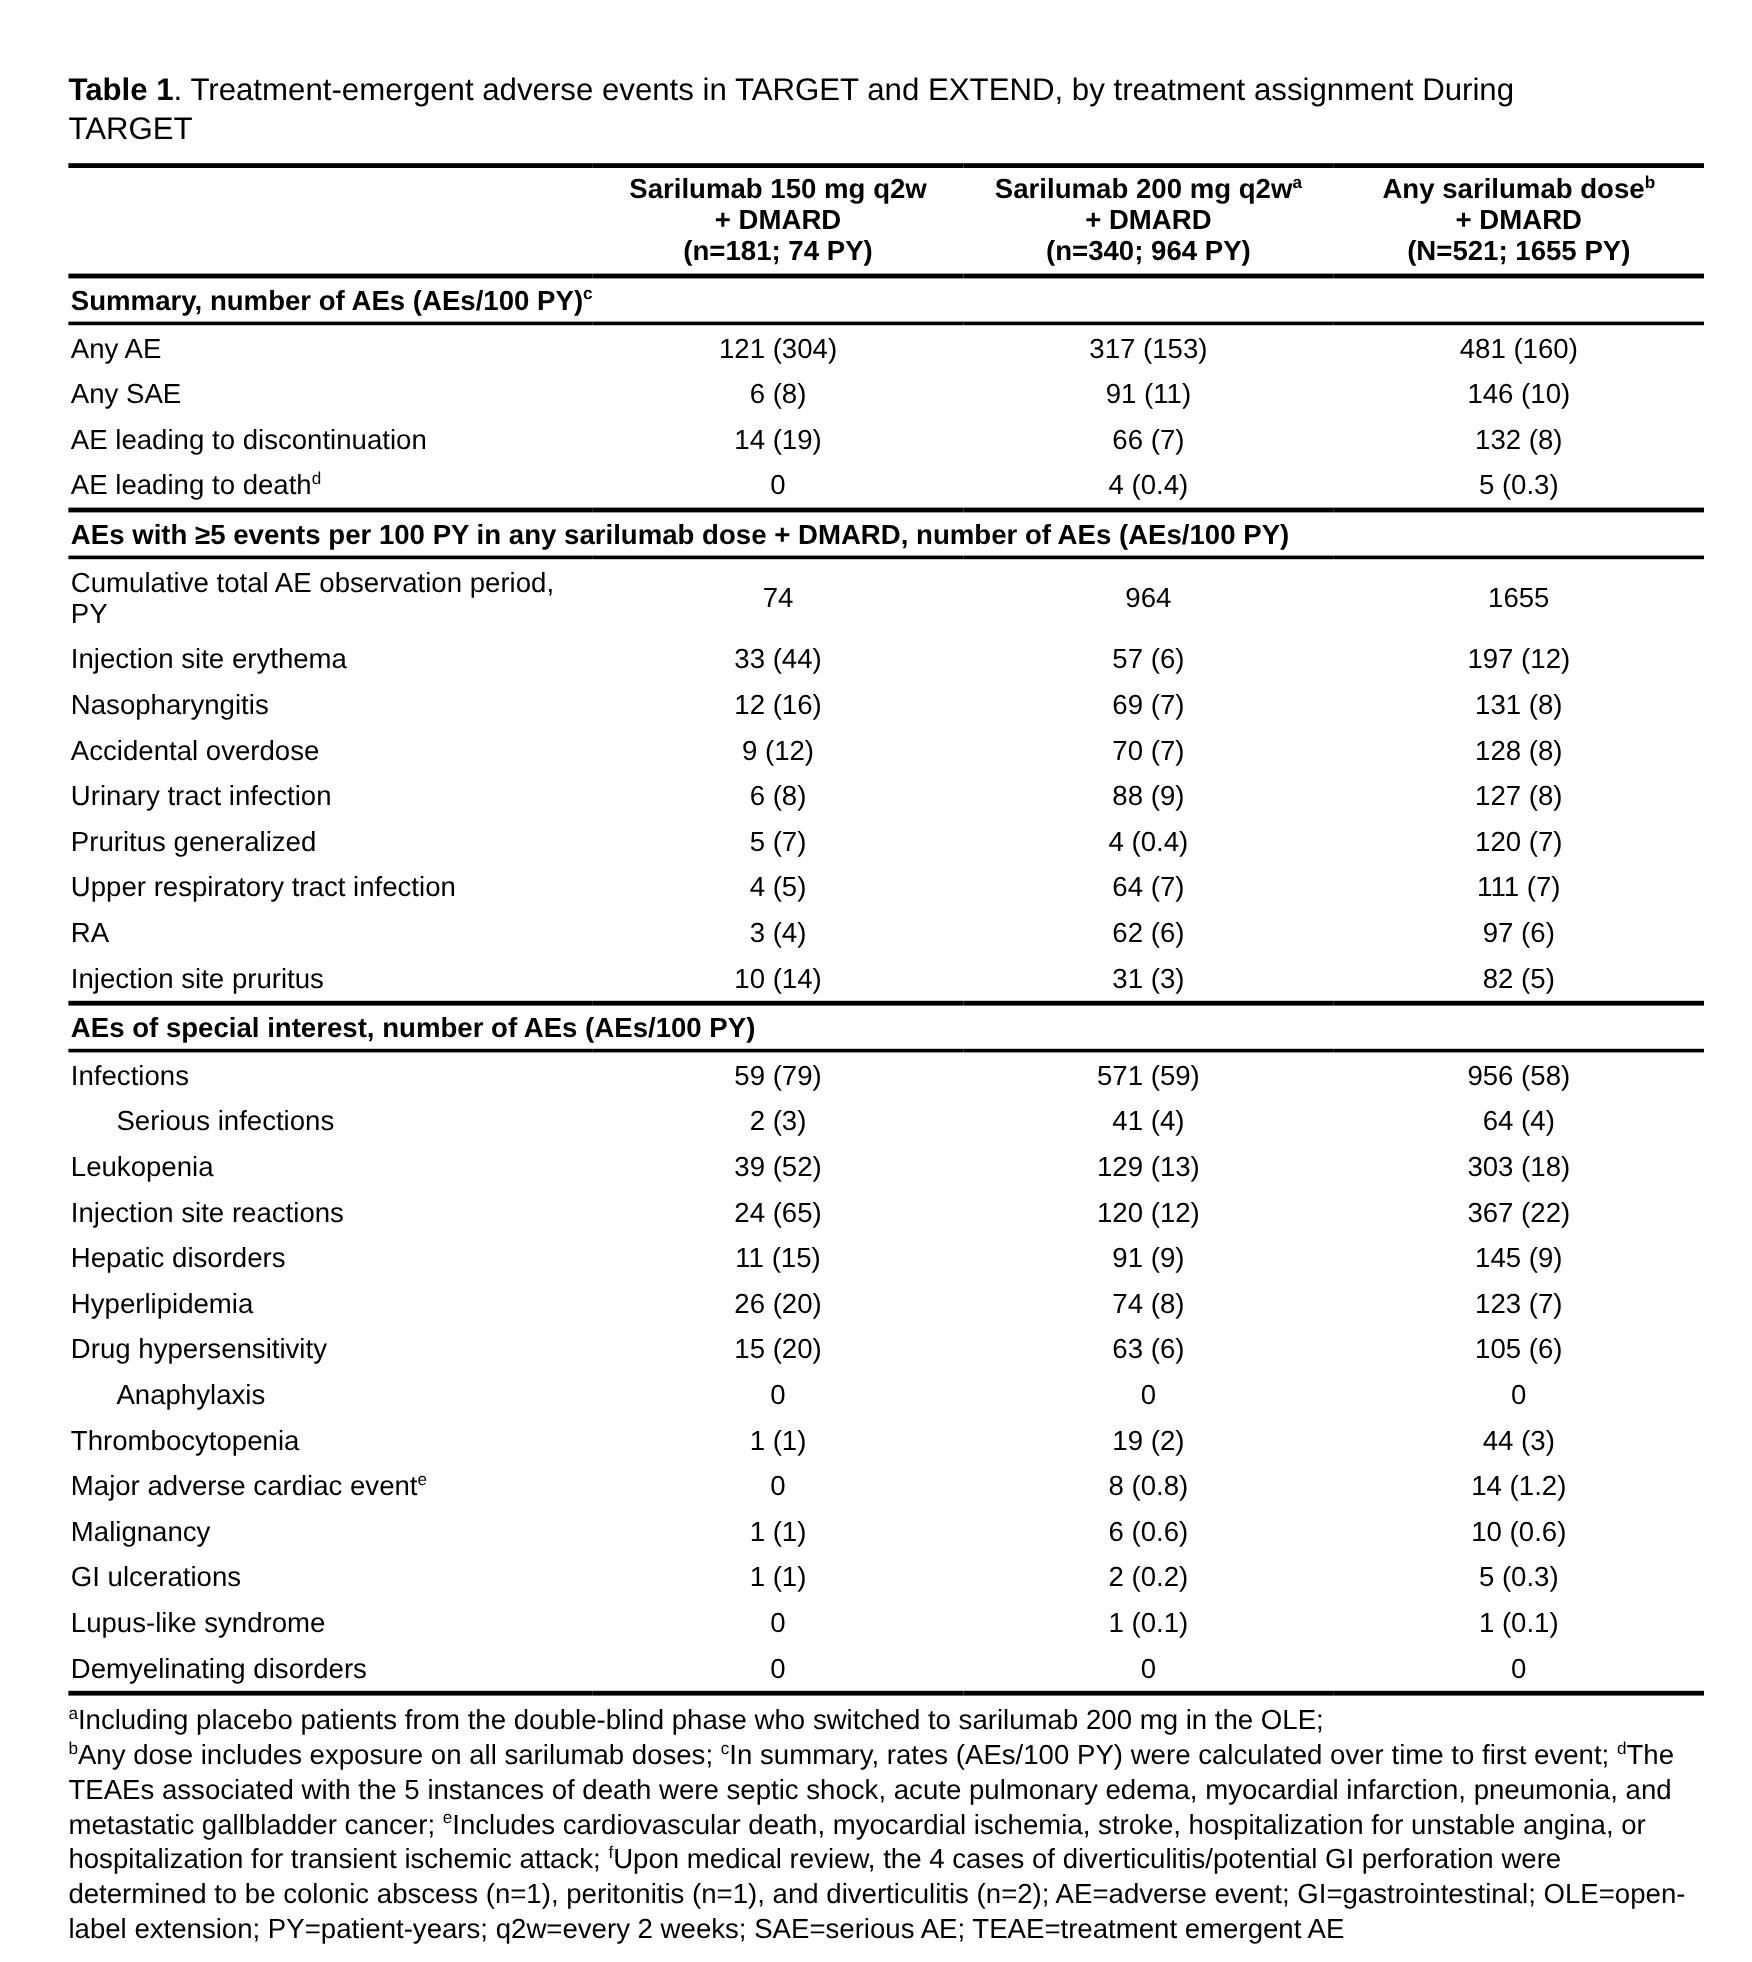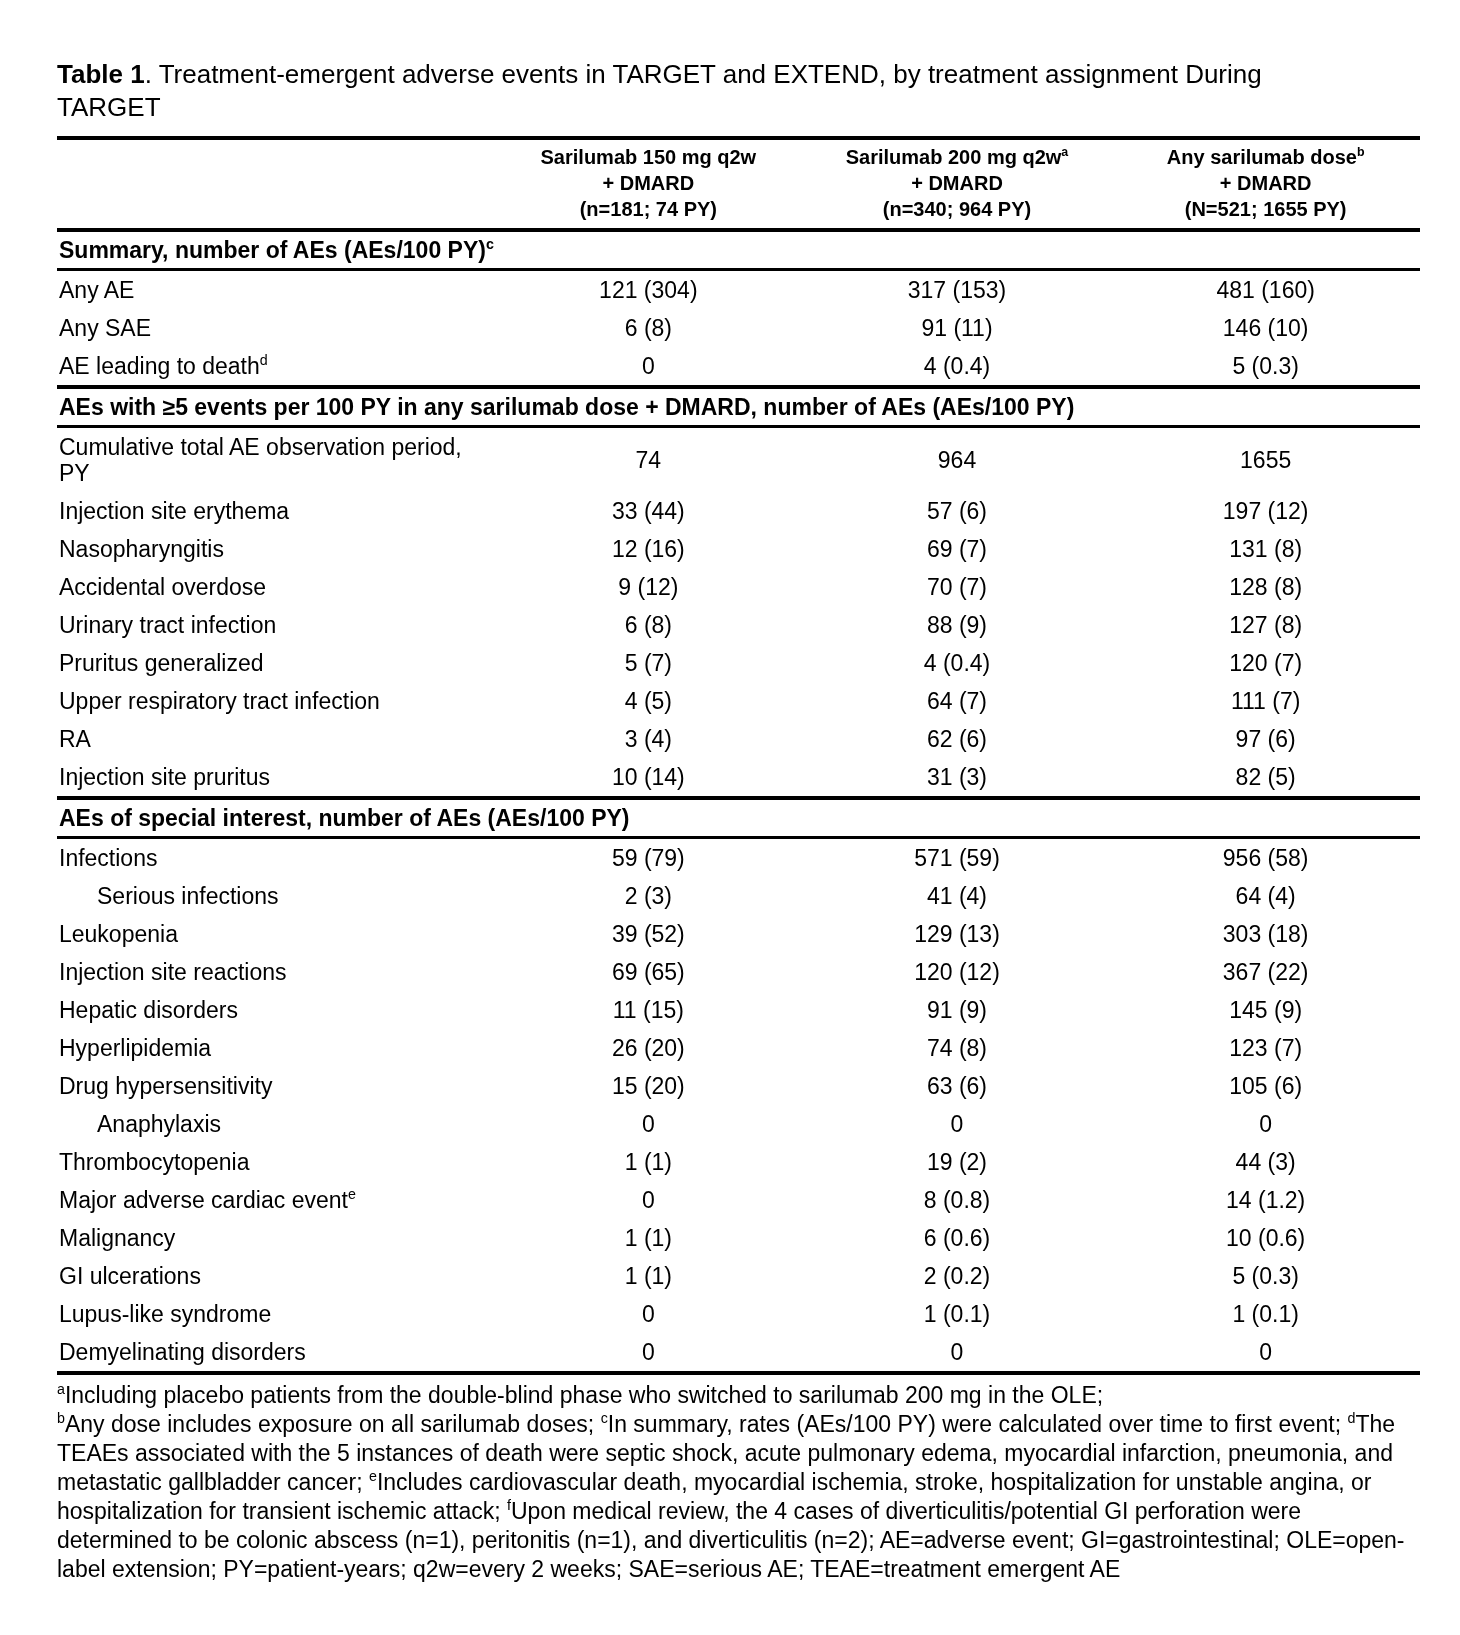--- a/index.html
+++ b/index.html
@@ -28,21 +28,21 @@
   table.aetable {
     border-collapse: collapse;
     width: 1363px;
     border-top: 4px solid #000;
     border-bottom: 4px solid #000;
     table-layout: fixed;
   }
   col.c-stub { width: 32%; }
   col.c-val  { width: 22.6%; }
   thead th {
-    font-size: 20px;
+    font-size: 23px;
     font-weight: bold;
     text-align: center;
     vertical-align: top;
     padding: 4px 2px 6px 2px;
     line-height: 26px;
   }
   tr.section-row td {
     font-size: 23px;
     font-weight: bold;
     text-align: left;
@@ -121,20 +121,26 @@
           <td class="val">317 (153)</td>
           <td class="val">481 (160)</td>
         </tr>
         <tr class="data-row">
           <td class="stub"><span>Any SAE</span><sup></sup></td>
           <td class="val">6 (8)</td>
           <td class="val">91 (11)</td>
           <td class="val">146 (10)</td>
         </tr>
         <tr class="data-row">
+          <td class="stub"><span>AE leading to discontinuation</span><sup></sup></td>
+          <td class="val">14 (19)</td>
+          <td class="val">66 (7)</td>
+          <td class="val">132 (8)</td>
+        </tr>
+        <tr class="data-row">
           <td class="stub"><span>AE leading to death</span><sup>d</sup></td>
           <td class="val">0</td>
           <td class="val">4 (0.4)</td>
           <td class="val">5 (0.3)</td>
         </tr>
         <tr class="section-row">
           <td colspan="4"><span>AEs with ≥5 events per 100 PY in any sarilumab dose + DMARD, number of AEs (AEs/100 PY)</span><sup></sup></td>
         </tr>
         <tr class="data-row">
           <td class="stub"><span>Cumulative total AE observation period, PY</span><sup></sup></td>
@@ -206,21 +212,21 @@
           <td class="val">64 (4)</td>
         </tr>
         <tr class="data-row">
           <td class="stub"><span>Leukopenia</span><sup></sup></td>
           <td class="val">39 (52)</td>
           <td class="val">129 (13)</td>
           <td class="val">303 (18)</td>
         </tr>
         <tr class="data-row">
           <td class="stub"><span>Injection site reactions</span><sup></sup></td>
-          <td class="val">69 (65)</td>
+          <td class="val">24 (65)</td>
           <td class="val">120 (12)</td>
           <td class="val">367 (22)</td>
         </tr>
         <tr class="data-row">
           <td class="stub"><span>Hepatic disorders</span><sup></sup></td>
           <td class="val">11 (15)</td>
           <td class="val">91 (9)</td>
           <td class="val">145 (9)</td>
         </tr>
         <tr class="data-row">

